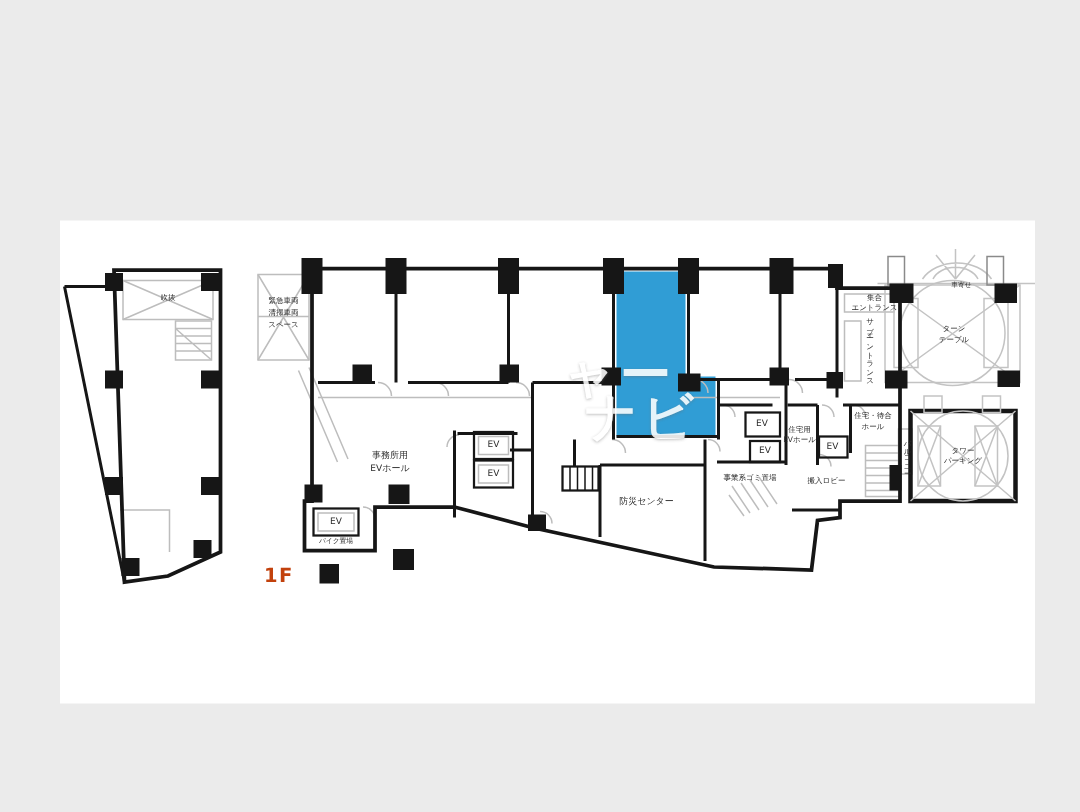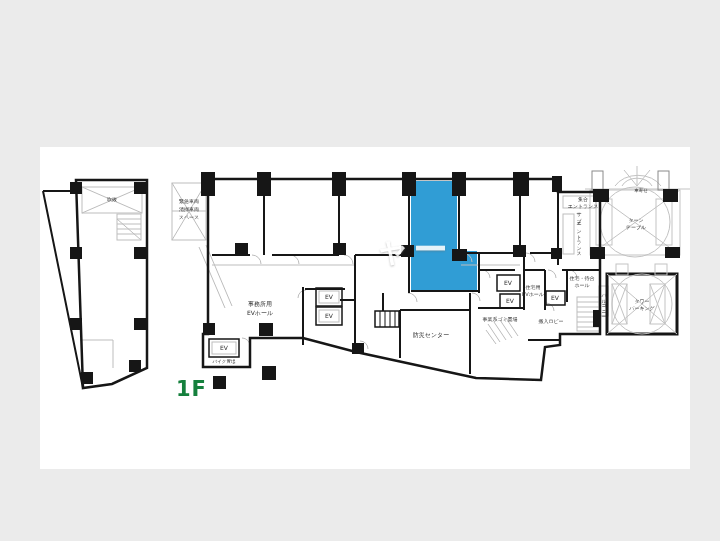--- a/index.html
+++ b/index.html
@@ -8,21 +8,21 @@
   .canvas{position:absolute;left:40px;top:147px;width:650px;height:322px;background:#ffffff}
   svg.plan{position:absolute;left:0;top:0;display:block}
   .lbl{position:absolute;transform:translate(-50%,-50%);color:#2b2b2b;white-space:nowrap;
        line-height:1.25;text-align:center;pointer-events:none}
   .f4{font-size:4.5px}
   .f5{font-size:5px}
   .f6{font-size:6px}
   .v{writing-mode:vertical-rl}
   .wm{position:absolute;transform:translate(-50%,-50%);color:#fff;opacity:.88;font-weight:bold;
       text-shadow:0 1px 2px rgba(110,110,110,.5);letter-spacing:3px;white-space:nowrap;font-size:34px}
-  .fl{position:absolute;font-weight:bold;color:#15803d;font-size:21px;letter-spacing:1px}
+  .fl{position:absolute;font-weight:bold;color:#c2410c;font-size:13px;letter-spacing:1px}
 </style>
 </head>
 <body>
 
 <div class="stage">
   <div class="canvas"></div>
 
   <svg class="plan" width="720" height="541" viewBox="0 0 720 541">
 
     <g>
@@ -191,13 +191,14 @@
   <div class="lbl f4" style="left:641px;top:191px">車寄せ</div>
 
   <div class="lbl f5" style="left:642px;top:301px">タワー</div>
   <div class="lbl f5" style="left:642px;top:308px">パーキング</div>
 
   <div class="lbl f5 v" style="left:604px;top:301px">バルコニー</div>
 
   <div class="fl" style="left:176px;top:377px">1F</div>
 
   <div class="wm" style="left:413px;top:250px">ャー</div>
+  <div class="wm" style="left:428px;top:278px">ナビ</div>
 </div>
 
 </body></html>

